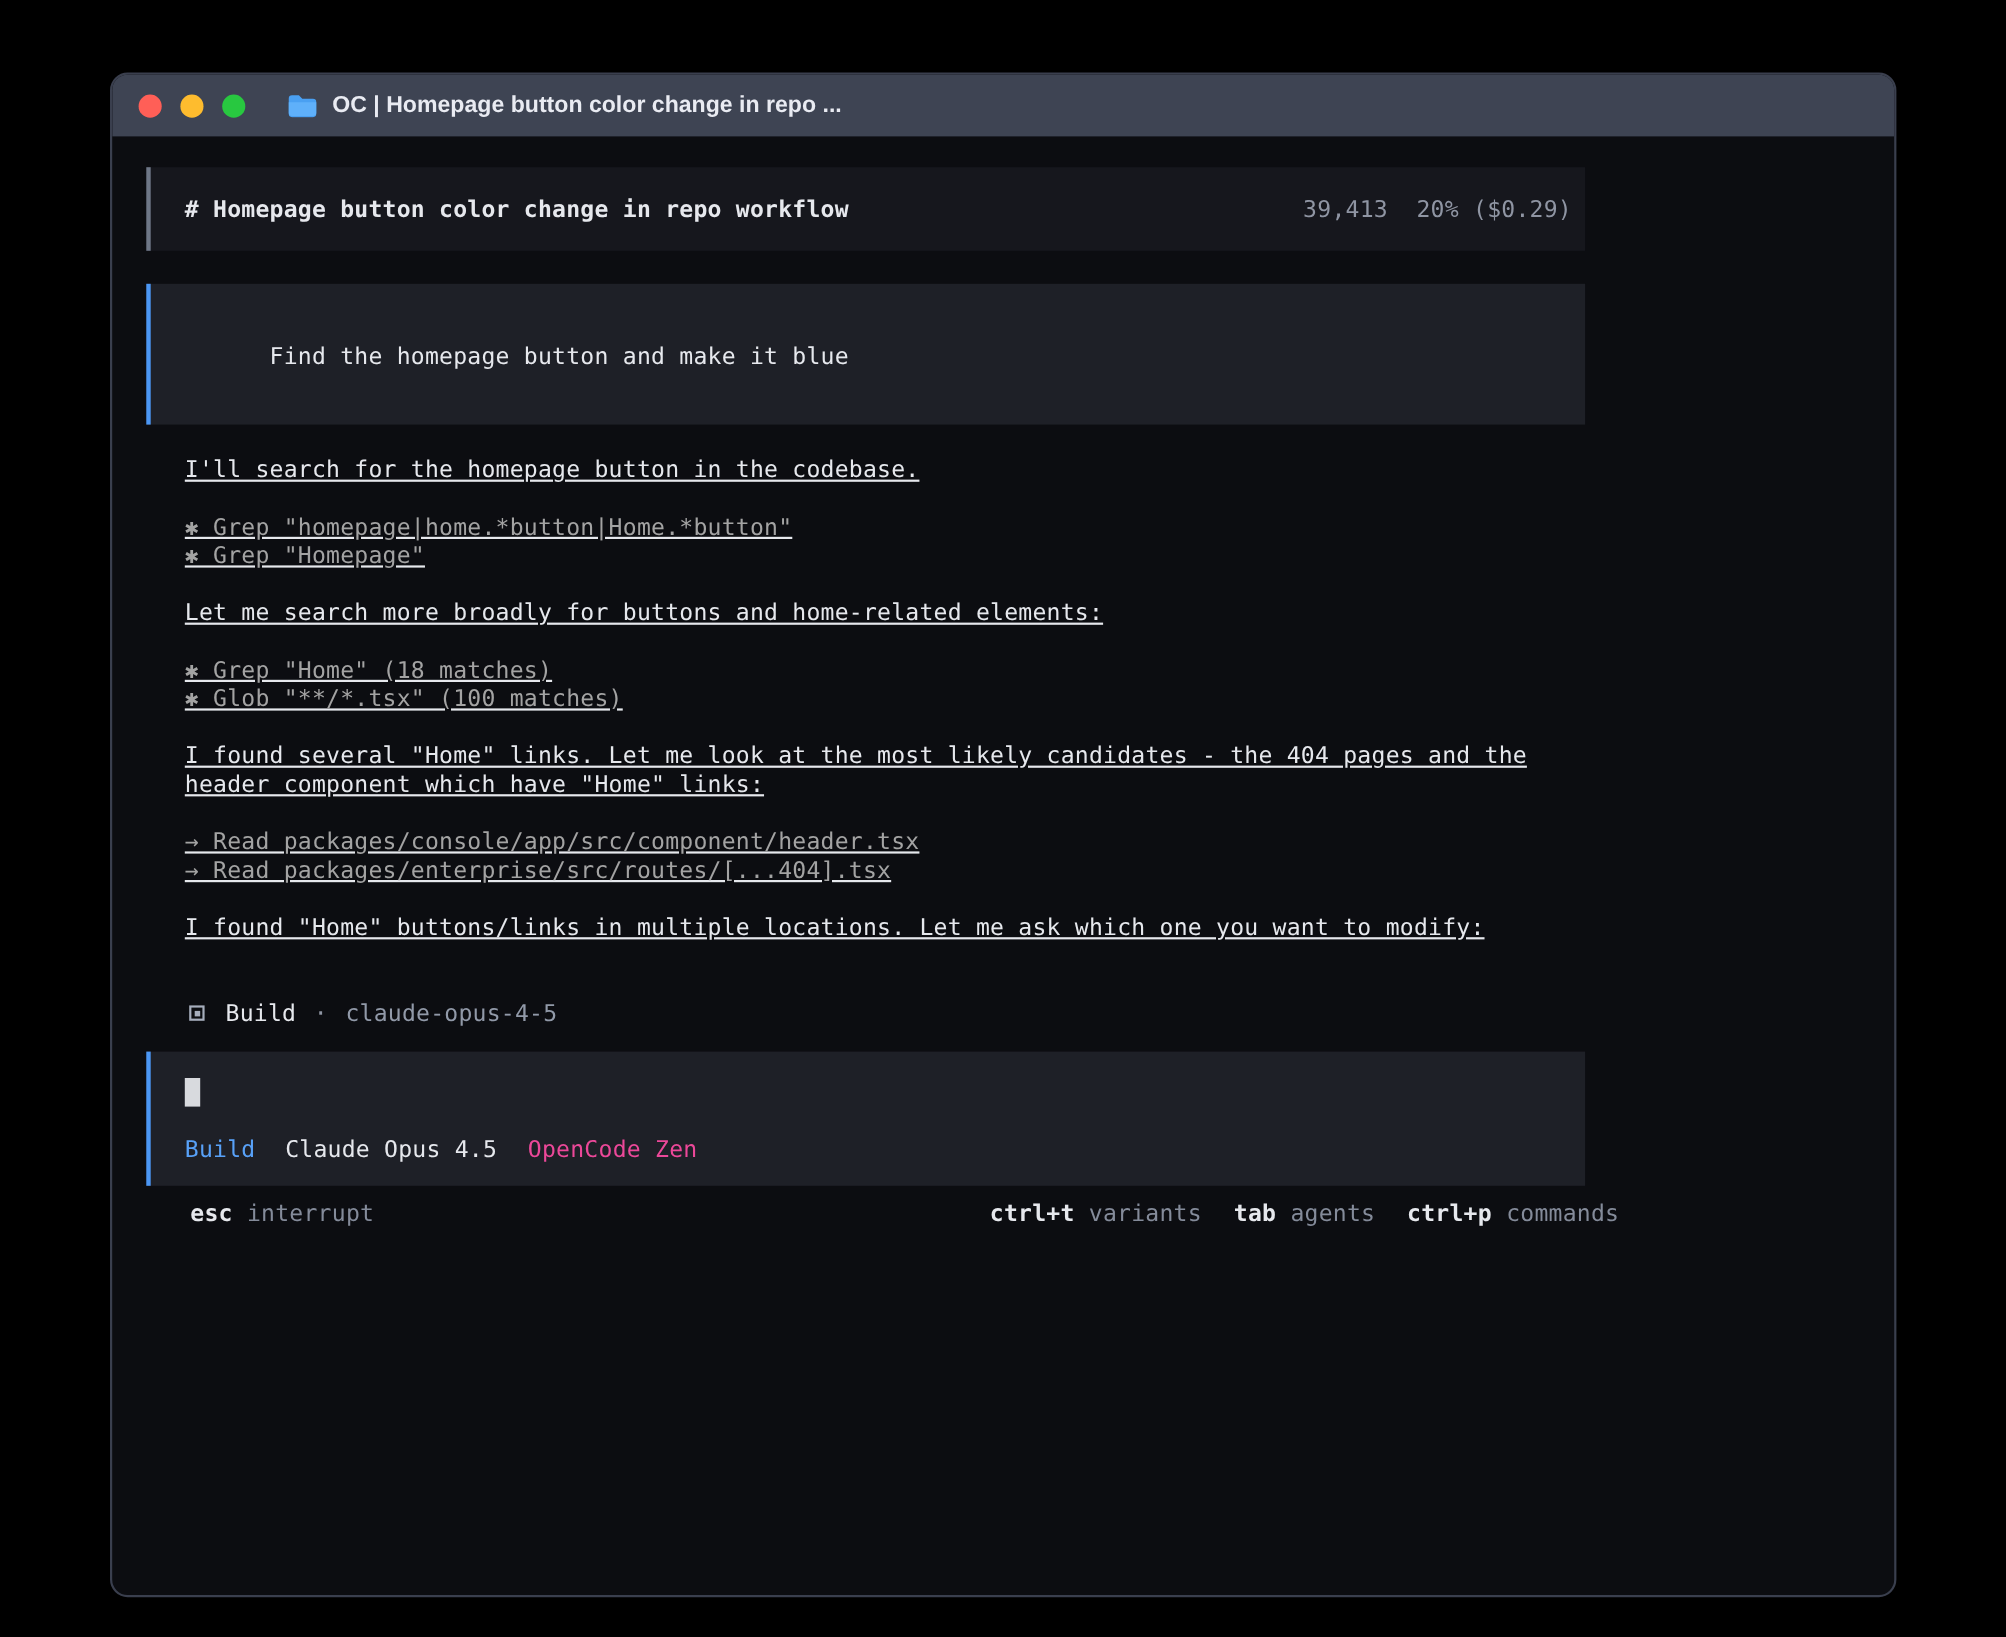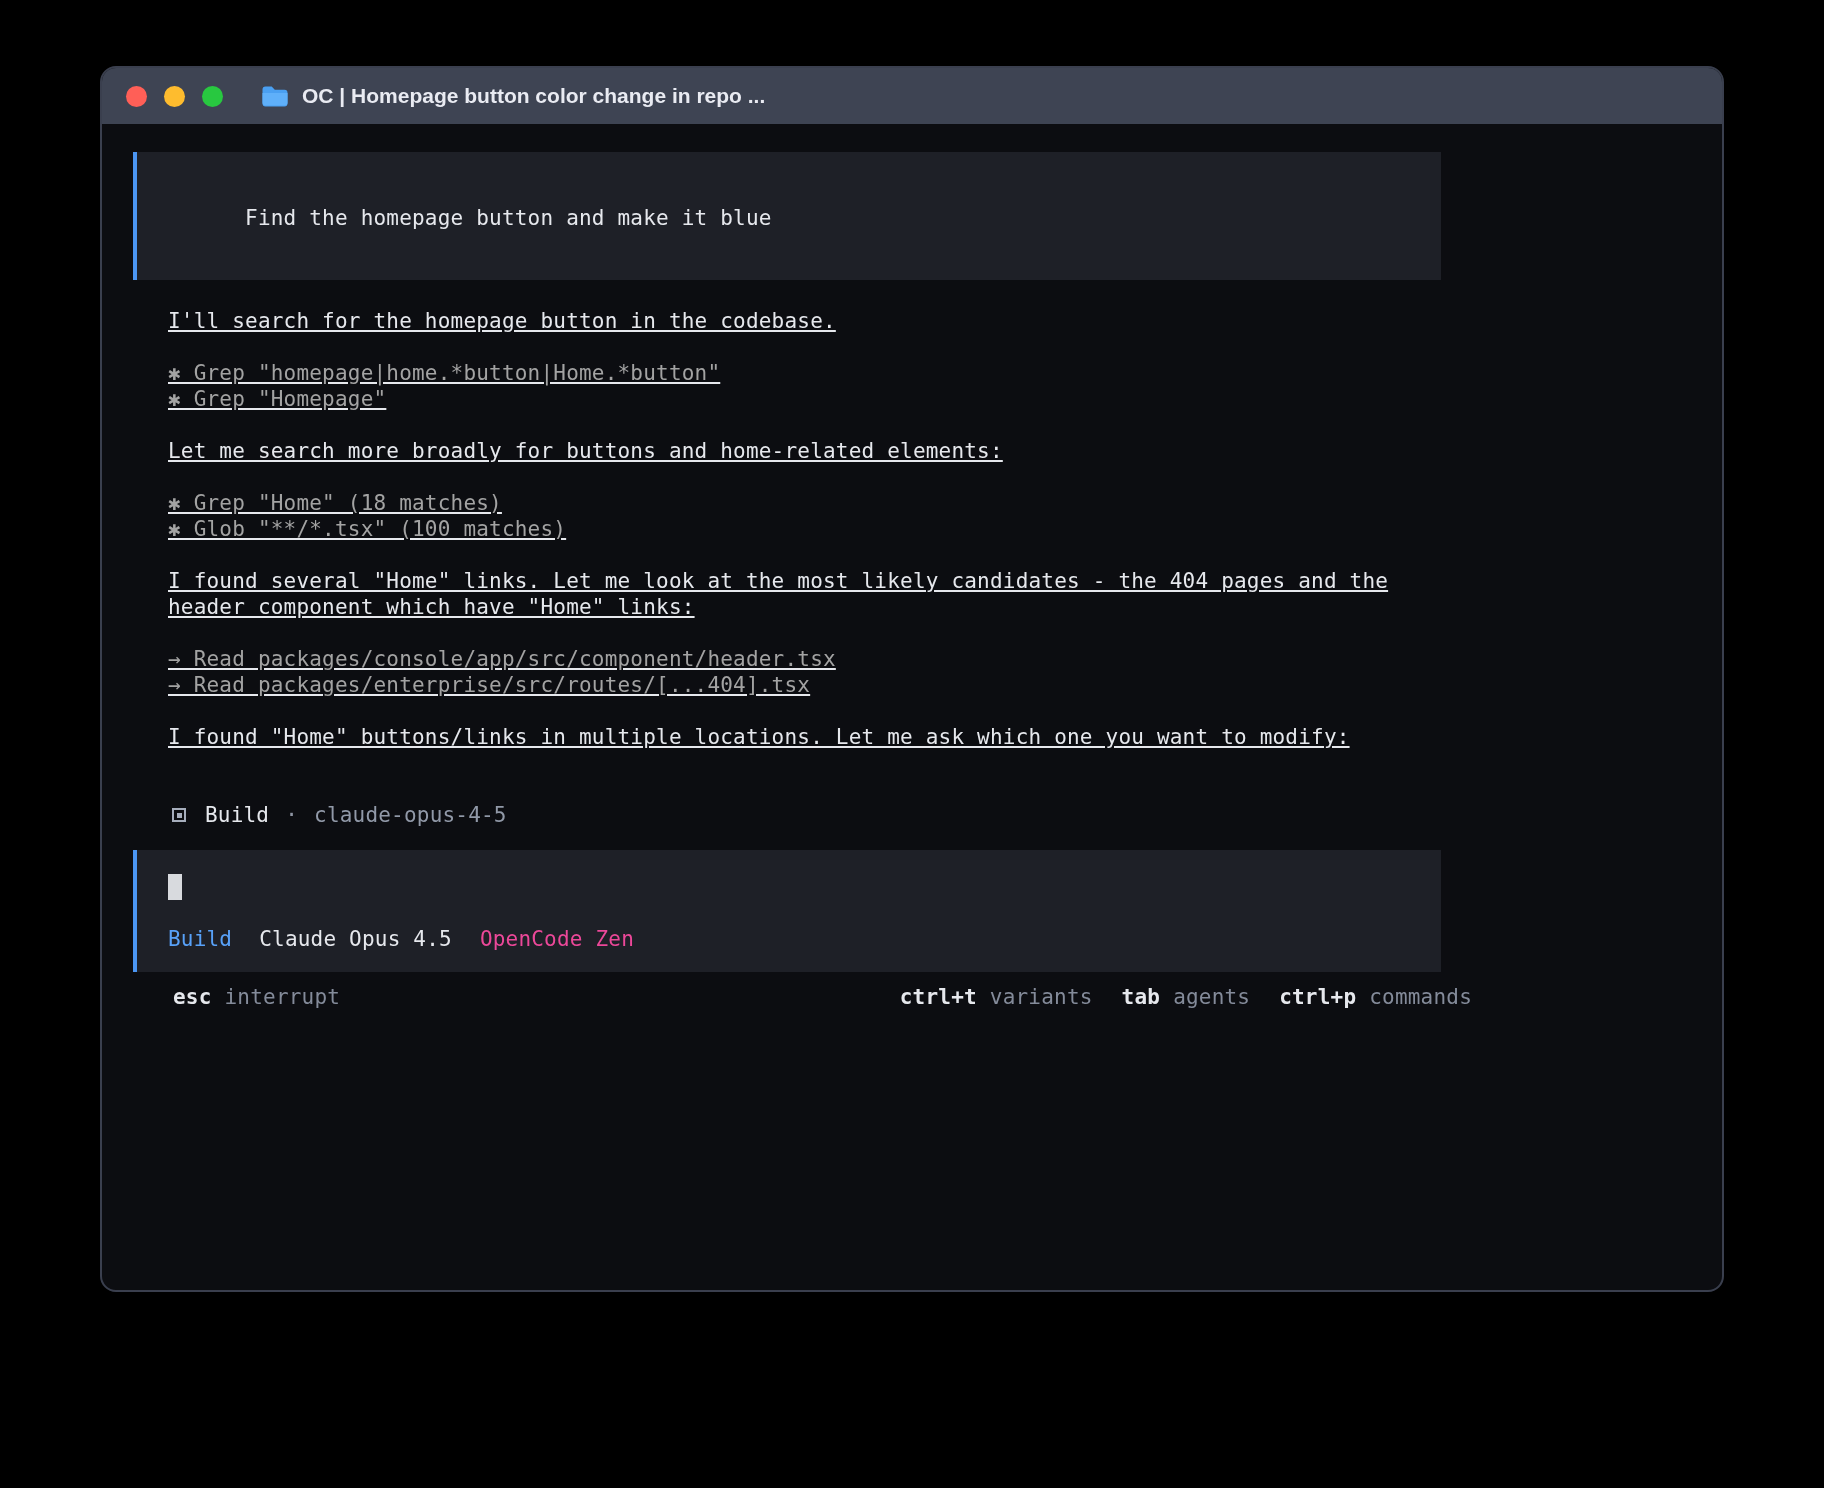--- a/index.html
+++ b/index.html
@@ -1,19 +1,19 @@
 <!DOCTYPE html>
 <html><head>
 <meta charset="utf-8">
 <style>
   * { margin:0; padding:0; box-sizing:border-box; }
   html,body { width:1824px; height:1488px; background:#000; overflow:hidden; }
 
   .window {
-    position:absolute; left:100px; top:66px; width:1624px; height:1226px;
+    position:absolute; left:100px; top:66px; width:1624px; height:1386px;
     background:#0c0d11; border:2px solid #3a3f4e; border-radius:16px;
     overflow:hidden;
     font-family:"DejaVu Sans Mono", monospace;
   }
 
   
   .titlebar {
     height:56px; background:#3e4453; display:flex; align-items:center;
     padding:0 24px;
   }
@@ -102,20 +102,27 @@
       <svg width="28" height="22" viewBox="0 0 28 22">
         <path d="M1.5 4.5 a3 3 0 0 1 3-3 h6.2 l3.1 3.2 h9.7 a3 3 0 0 1 3 3 v10.8 a3 3 0 0 1-3 3 h-19 a3 3 0 0 1-3-3 Z" fill="#4aa0f2"></path>
         <path d="M1.5 8 h25 v9.5 a3 3 0 0 1-3 3 h-19 a3 3 0 0 1-3-3 Z" fill="#5fb0fa"></path>
       </svg>
     </span>
     <span class="wtitle">OC | Homepage button color change in repo ...</span>
   </div>
 
   <div class="content">
 
+    <div class="block session-block">
+      <span class="session-title"># Homepage button color change in repo workflow</span>
+      <span class="session-stats">
+        <span>39,413</span>
+        <span>20% ($0.29)</span>
+      </span>
+    </div>
 
     <div class="block user-block">
       <span>Find the homepage button and make it blue</span>
     </div>
 
     <div class="transcript">
 
         <div class="line fg">I'll search for the homepage button in the codebase.</div>
 
         <div class="line fg"></div>

